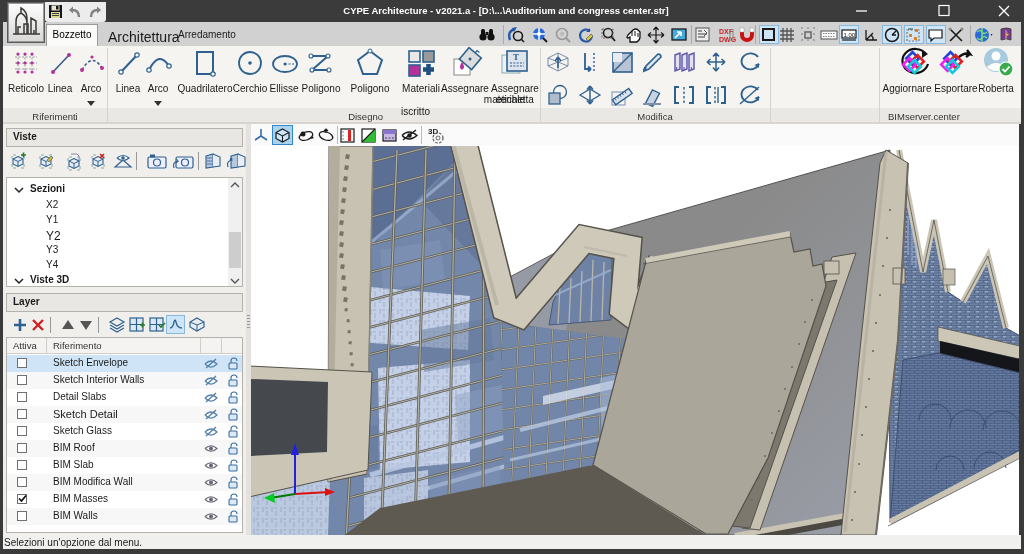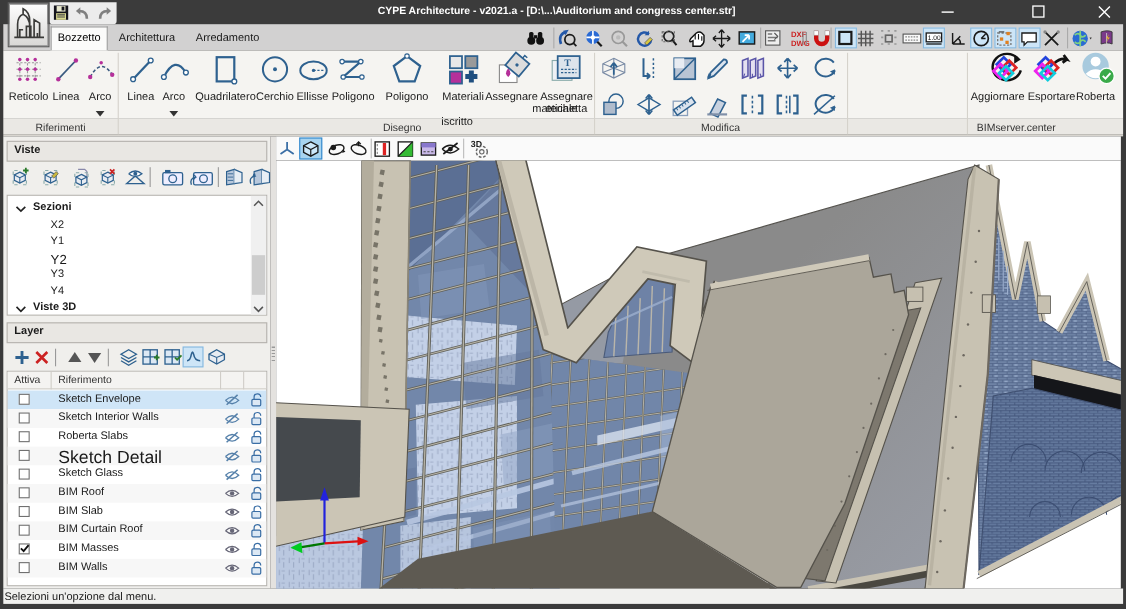--- a/index.html
+++ b/index.html
@@ -20,21 +20,21 @@
     <path d="M53 8 q-7 0 -7 7" stroke="#808080" stroke-width="2.4" fill="none"></path>
   </svg>
 <div class="abs" style="left:3px;top:22px;width:1018px;height:24px;background:#d2d1d1"></div>
 <div class="abs" style="left:8px;top:3px;width:36px;height:39px;background:linear-gradient(#fdfdfd,#d9d8d6);border:1px solid #9a9a9a;outline:1px solid #5a5a5a"></div>
 <svg style="left:10px;top:6px" width="32" height="33" viewBox="0 0 32 33">
     <path d="M6 28 V16 q0-7 5-9 l0-5 q6 3 6 11 v15 M11 7 q6 3 6 11" fill="none" stroke="#3a3a38" stroke-width="1.5"></path>
     <path d="M14 28 V18 h4 v10 M21 28 V12 l5 3 v13 M24 28 v-4 M3 28 h27 M8 28 v-7 h3" fill="none" stroke="#3a3a38" stroke-width="1.5"></path>
   </svg>
 <div class="abs" style="left:46px;top:24px;width:52px;height:22px;background:#fbfbfa;border:1px solid #9a9a9a;border-bottom:none"></div>
 <div class="txt" style="left:46px;top:29px;width:52px;text-align:center;font-size:10px;color:#000">Bozzetto</div>
-<div class="txt" style="left:108px;top:29px;font-size:10px">Architettura</div>
+<div class="txt" style="left:108px;top:29px;font-size:14px">Architettura</div>
 <div class="txt" style="left:178px;top:29px;font-size:10px">Arredamento</div>
 <svg style="left:478px;top:26px" width="18" height="18" viewBox="0 0 18 18">
     <circle cx="5" cy="11" r="3.6" fill="#111"></circle>
     <circle cx="13" cy="11" r="3.6" fill="#111"></circle>
     <rect x="3" y="3" width="4" height="6" rx="1.5" fill="#111"></rect>
     <rect x="11" y="3" width="4" height="6" rx="1.5" fill="#111"></rect>
     <rect x="7.5" y="6" width="3" height="3" fill="#111"></rect>
   </svg>
 <div class="abs" style="left:503px;top:25px;width:1px;height:19px;background:#aaa"></div>
 <svg style="left:507px;top:26px" width="18" height="18" viewBox="0 0 18 18">
@@ -500,32 +500,32 @@
 <div class="txt" style="left:53px;top:374px;font-size:10px">Sketch Interior Walls</div>
 <svg style="left:204px;top:375px" width="14" height="11" viewBox="0 0 14 11">
     <path d="M1 6 q6-6 12 0 q-6 6 -12 0" fill="none" stroke="#5580aa" stroke-width="1.2"></path>
     <path d="M2 10 L12 1" stroke="#5580aa" stroke-width="1.4"></path>
   </svg>
 <svg style="left:227px;top:374px" width="13" height="13" viewBox="0 0 13 13">
     <rect x="2" y="6" width="8" height="6" rx="1" fill="#dce8f4" stroke="#3a6ea5" stroke-width="1.1"></rect>
     <path d="M4 6 V4 a3 3 0 0 1 6 0" fill="none" stroke="#3a6ea5" stroke-width="1.1"></path>
   </svg>
 <div class="abs" style="left:17px;top:392px;width:10px;height:10px;background:#fff;border:1px solid #707070"></div>
-<div class="txt" style="left:53px;top:391px;font-size:10px">Roberta Slabs</div>
+<div class="txt" style="left:53px;top:391px;font-size:10px">Detail Slabs</div>
 <svg style="left:204px;top:392px" width="14" height="11" viewBox="0 0 14 11">
     <path d="M1 6 q6-6 12 0 q-6 6 -12 0" fill="none" stroke="#5580aa" stroke-width="1.2"></path>
     <path d="M2 10 L12 1" stroke="#5580aa" stroke-width="1.4"></path>
   </svg>
 <svg style="left:227px;top:391px" width="13" height="13" viewBox="0 0 13 13">
     <rect x="2" y="6" width="8" height="6" rx="1" fill="#dce8f4" stroke="#3a6ea5" stroke-width="1.1"></rect>
     <path d="M4 6 V4 a3 3 0 0 1 6 0" fill="none" stroke="#3a6ea5" stroke-width="1.1"></path>
   </svg>
 <div class="abs" style="left:7px;top:406px;width:235px;height:17px;background:#f7f7f7"></div>
 <div class="abs" style="left:17px;top:409px;width:10px;height:10px;background:#fff;border:1px solid #707070"></div>
-<div class="txt" style="left:53px;top:408px;font-size:16px">Sketch Detail</div>
+<div class="txt" style="left:53px;top:408px;font-size:11px">Sketch Detail</div>
 <svg style="left:204px;top:409px" width="14" height="11" viewBox="0 0 14 11">
     <path d="M1 6 q6-6 12 0 q-6 6 -12 0" fill="none" stroke="#5580aa" stroke-width="1.2"></path>
     <path d="M2 10 L12 1" stroke="#5580aa" stroke-width="1.4"></path>
   </svg>
 <svg style="left:227px;top:408px" width="13" height="13" viewBox="0 0 13 13">
     <rect x="2" y="6" width="8" height="6" rx="1" fill="#dce8f4" stroke="#3a6ea5" stroke-width="1.1"></rect>
     <path d="M4 6 V4 a3 3 0 0 1 6 0" fill="none" stroke="#3a6ea5" stroke-width="1.1"></path>
   </svg>
 <div class="abs" style="left:17px;top:426px;width:10px;height:10px;background:#fff;border:1px solid #707070"></div>
 <div class="txt" style="left:53px;top:425px;font-size:10px">Sketch Glass</div>
@@ -553,21 +553,21 @@
 <svg style="left:204px;top:460px" width="14" height="11" viewBox="0 0 14 11">
     <path d="M1 5.5 q6-5.5 12 0 q-6 5.5 -12 0" fill="none" stroke="#667" stroke-width="1.1"></path>
     <circle cx="7" cy="5.5" r="2" fill="#667"></circle>
   </svg>
 <svg style="left:227px;top:459px" width="13" height="13" viewBox="0 0 13 13">
     <rect x="2" y="6" width="8" height="6" rx="1" fill="#dce8f4" stroke="#3a6ea5" stroke-width="1.1"></rect>
     <path d="M4 6 V4 a3 3 0 0 1 6 0" fill="none" stroke="#3a6ea5" stroke-width="1.1"></path>
   </svg>
 <div class="abs" style="left:7px;top:474px;width:235px;height:17px;background:#f7f7f7"></div>
 <div class="abs" style="left:17px;top:477px;width:10px;height:10px;background:#fff;border:1px solid #707070"></div>
-<div class="txt" style="left:53px;top:476px;font-size:10px">BIM Curtain Roof</div>
+<div class="txt" style="left:53px;top:476px;font-size:10px">BIM Modifica Wall</div>
 <svg style="left:204px;top:477px" width="14" height="11" viewBox="0 0 14 11">
     <path d="M1 5.5 q6-5.5 12 0 q-6 5.5 -12 0" fill="none" stroke="#667" stroke-width="1.1"></path>
     <circle cx="7" cy="5.5" r="2" fill="#667"></circle>
   </svg>
 <svg style="left:227px;top:476px" width="13" height="13" viewBox="0 0 13 13">
     <rect x="2" y="6" width="8" height="6" rx="1" fill="#dce8f4" stroke="#3a6ea5" stroke-width="1.1"></rect>
     <path d="M4 6 V4 a3 3 0 0 1 6 0" fill="none" stroke="#3a6ea5" stroke-width="1.1"></path>
   </svg>
 <div class="abs" style="left:17px;top:494px;width:10px;height:10px;background:#fff;border:1px solid #707070"></div>
 <svg style="left:17px;top:493px" width="11" height="11" viewBox="0 0 11 11">

